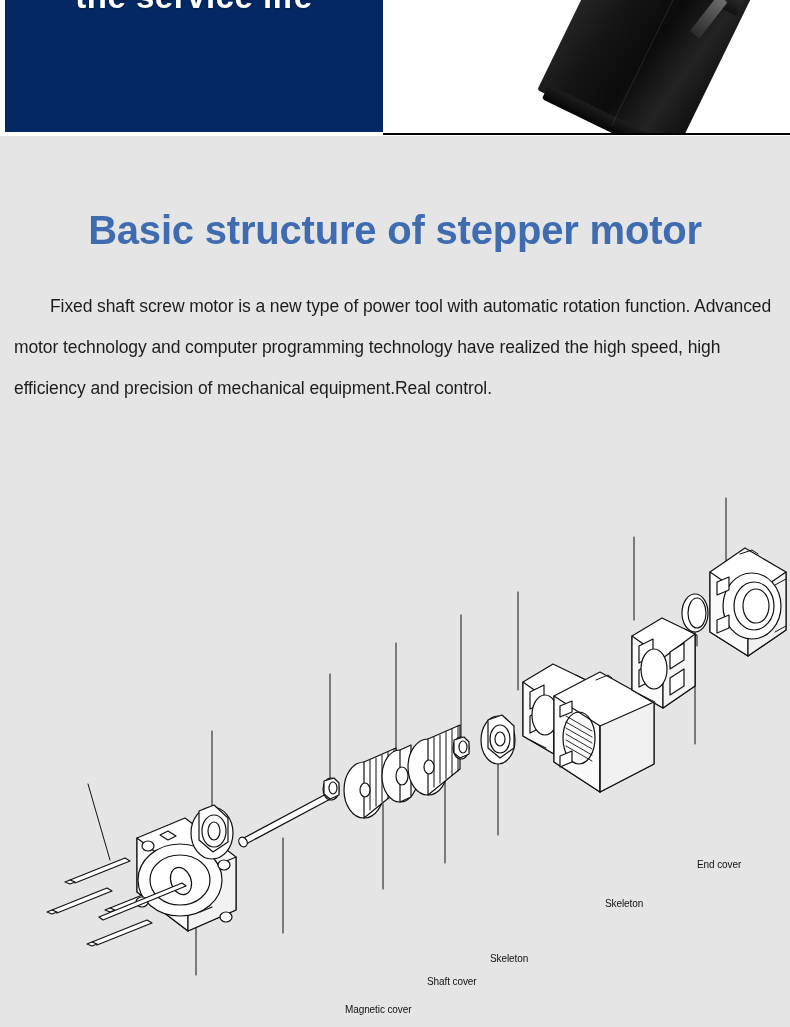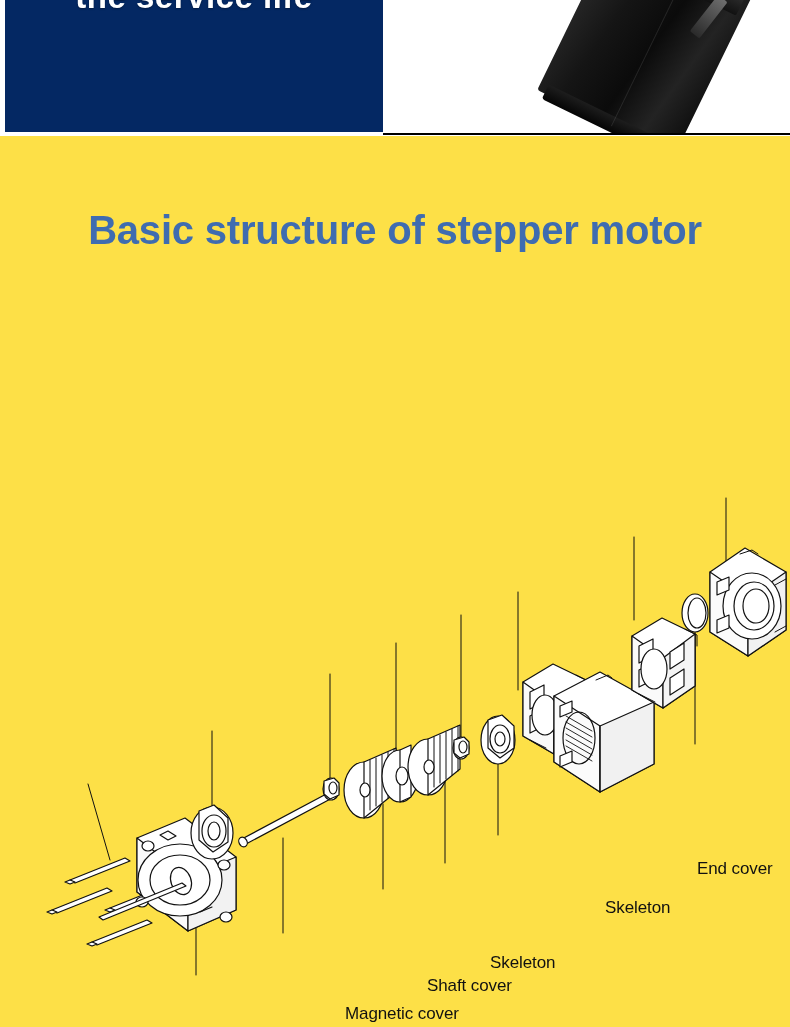--- a/index.html
+++ b/index.html
@@ -8,21 +8,21 @@
     background: #ffffff;
   }
   body {
     font-family: "Liberation Sans", sans-serif;
   }
   #page {
     position: relative;
     width: 790px;
     height: 1027px;
     overflow: hidden;
-    background: #fde047;
+    background: #e5e5e5;
   }
 
   
   #banner-strip {
     position: absolute;
     left: 0; top: 0;
     width: 790px; height: 136px;
     background: #ffffff;
   }
   #banner-blue {
@@ -127,21 +127,21 @@
   #diagram {
     position: absolute;
     left: 0; top: 440px;
     width: 790px; height: 587px;
   }
   #diagram svg { display: block; }
 
   .lbl {
     position: absolute;
     font-family: "Liberation Sans Narrow", "Liberation Sans", sans-serif;
-    font-size: 17px;
+    font-size: 10px;
     color: #111111;
     white-space: nowrap;
     letter-spacing: -0.1px;
   }
 </style>
 </head>
 <body>
 
 <div id="page">
 
@@ -158,20 +158,21 @@
           <div class="motor-flange"></div>
           <div class="motor-tab"></div>
           <div class="motor-foot"></div>
         </div>
       </div>
     </div>
 
   </div>
 
   <div id="title">Basic structure of stepper motor</div>
+  <div id="intro">Fixed shaft screw motor is a new type of power tool with automatic rotation function. Advanced motor technology and computer programming technology have realized the high speed, high efficiency and precision of mechanical equipment.Real control.</div>
 
   <div id="diagram">
     <svg width="790" height="587" viewBox="0 0 790 587" xmlns="http://www.w3.org/2000/svg">
       <g fill="none" stroke="#111" stroke-width="1.2" stroke-linejoin="round" stroke-linecap="round">
 
         <g id="leader-lines" stroke-width="1">
           <line x1="88" y1="344" x2="110" y2="420"></line>
           <line x1="212" y1="291" x2="212" y2="378"></line>
           <line x1="196" y1="535" x2="196" y2="473"></line>
           <line x1="283" y1="493" x2="283" y2="398"></line>

